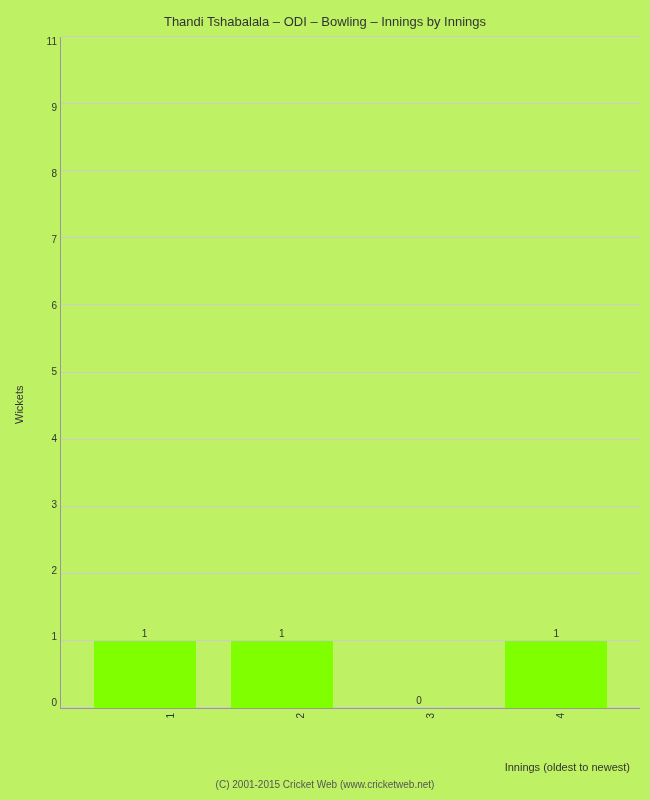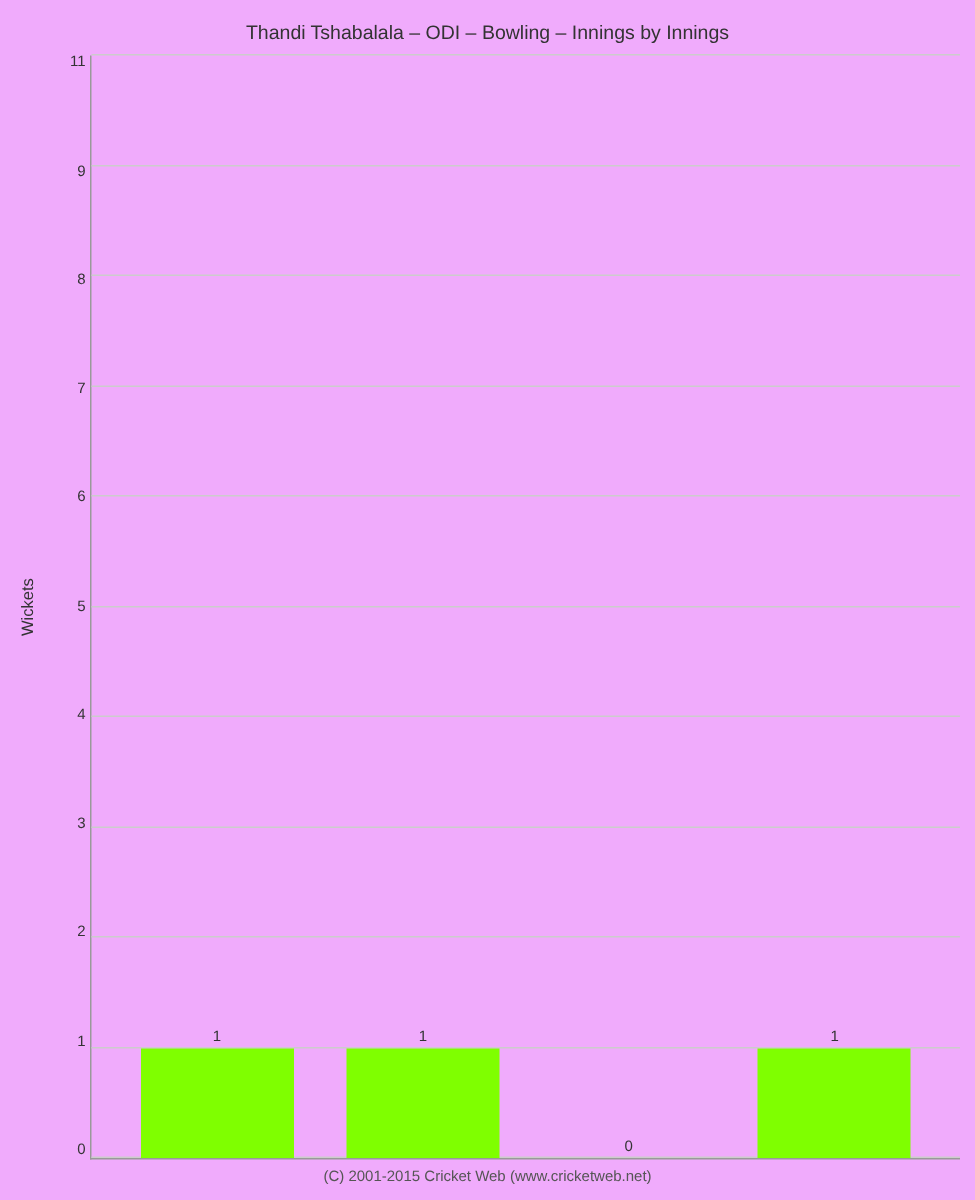--- a/index.html
+++ b/index.html
@@ -6,21 +6,21 @@
     body {
       background: #fff;
       font-family: Arial, sans-serif;
       width: 650px;
       height: 800px;
       overflow: hidden;
     }
     .chart-container {
       width: 650px;
       height: 800px;
-      background: #f0abfc;
+      background: #bef264;
       display: flex;
       flex-direction: column;
       align-items: center;
       padding: 10px 10px 10px 10px;
     }
     .chart-title {
       font-size: 13px;
       color: #333;
       text-align: center;
       margin-bottom: 8px;
@@ -203,17 +203,34 @@
             <div class="bar-group" style="--bar-height: 0%;">
               <div class="bar-value" style="bottom: 0%; position: absolute;">0</div>
               <div class="bar" style="height: 0%; background: rgb(127, 255, 0);"></div>
             </div>
             <div class="bar-group" style="--bar-height: 10%;">
               <div class="bar-value" style="bottom: 10%; position: absolute;">1</div>
               <div class="bar" style="height: 10%; background: rgb(127, 255, 0);"></div>
             </div>
           </div>
         </div>
+      <div class="x-bottom-area">
+        <div class="x-axis-labels" id="x-axis-labels">
+        <div class="x-label-group">
+              <div class="x-label">1</div>
+            </div>
+            <div class="x-label-group">
+              <div class="x-label">2</div>
+            </div>
+            <div class="x-label-group">
+              <div class="x-label">3</div>
+            </div>
+            <div class="x-label-group">
+              <div class="x-label">4</div>
+            </div>
+          </div>
+        <div class="x-axis-title">Innings (oldest to newest)</div>
+      </div>
     </div>
   </div>
 
   <div class="footer">(C) 2001-2015 Cricket Web (www.cricketweb.net)</div>
 </div>
 
 </body></html>

